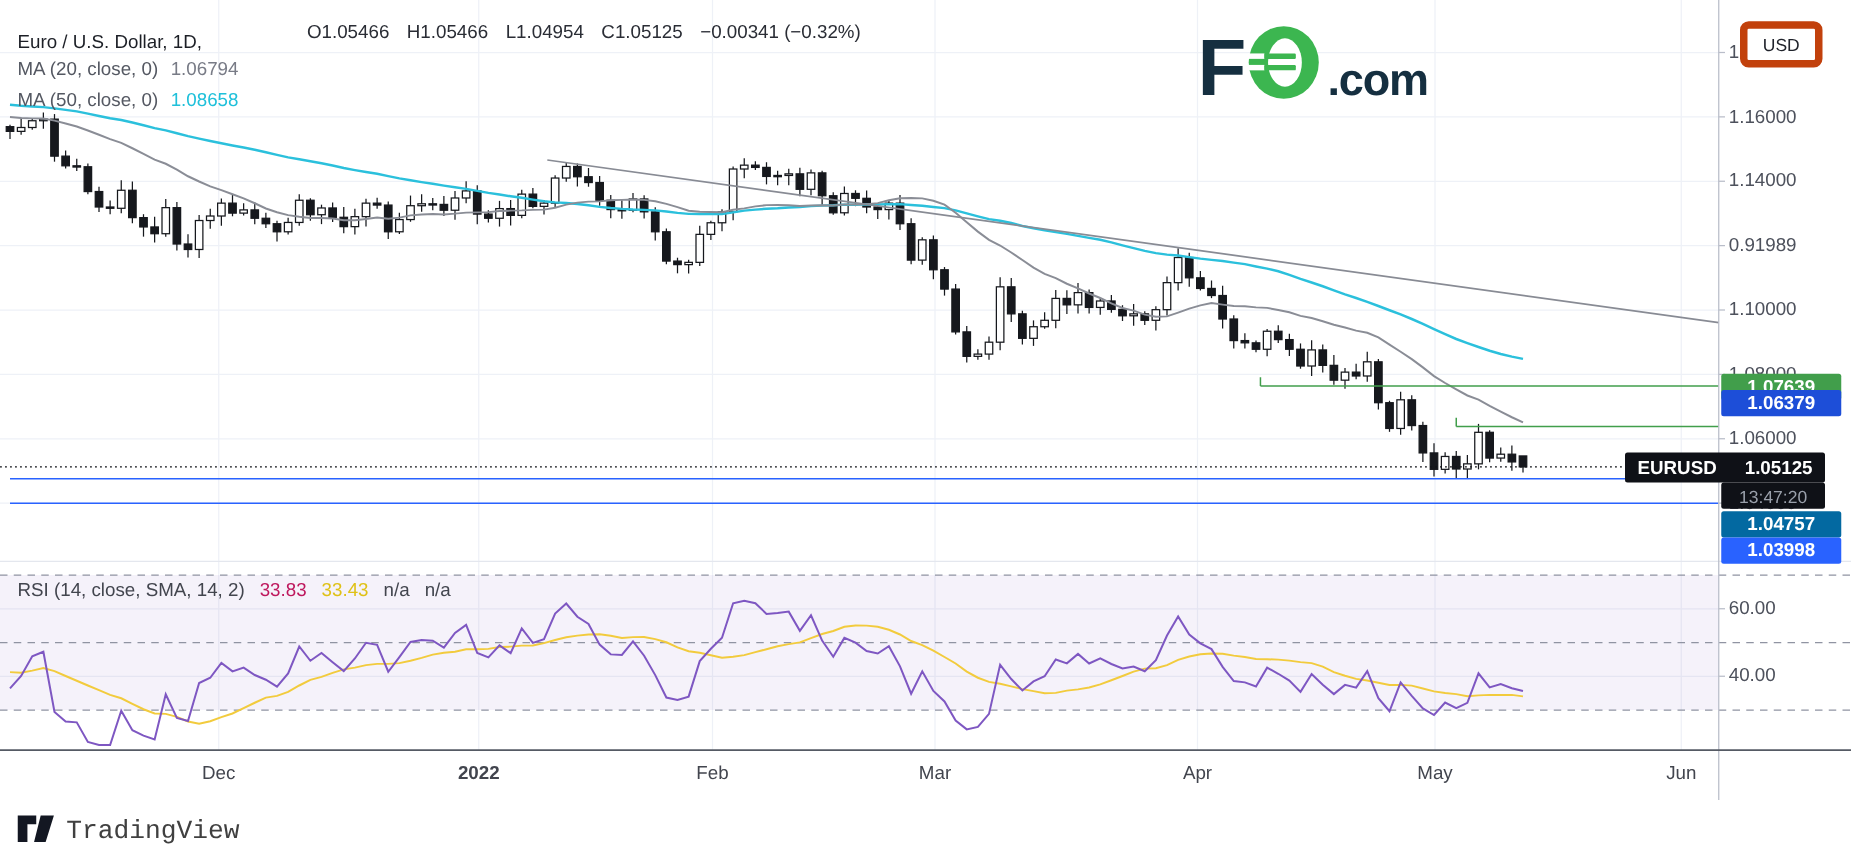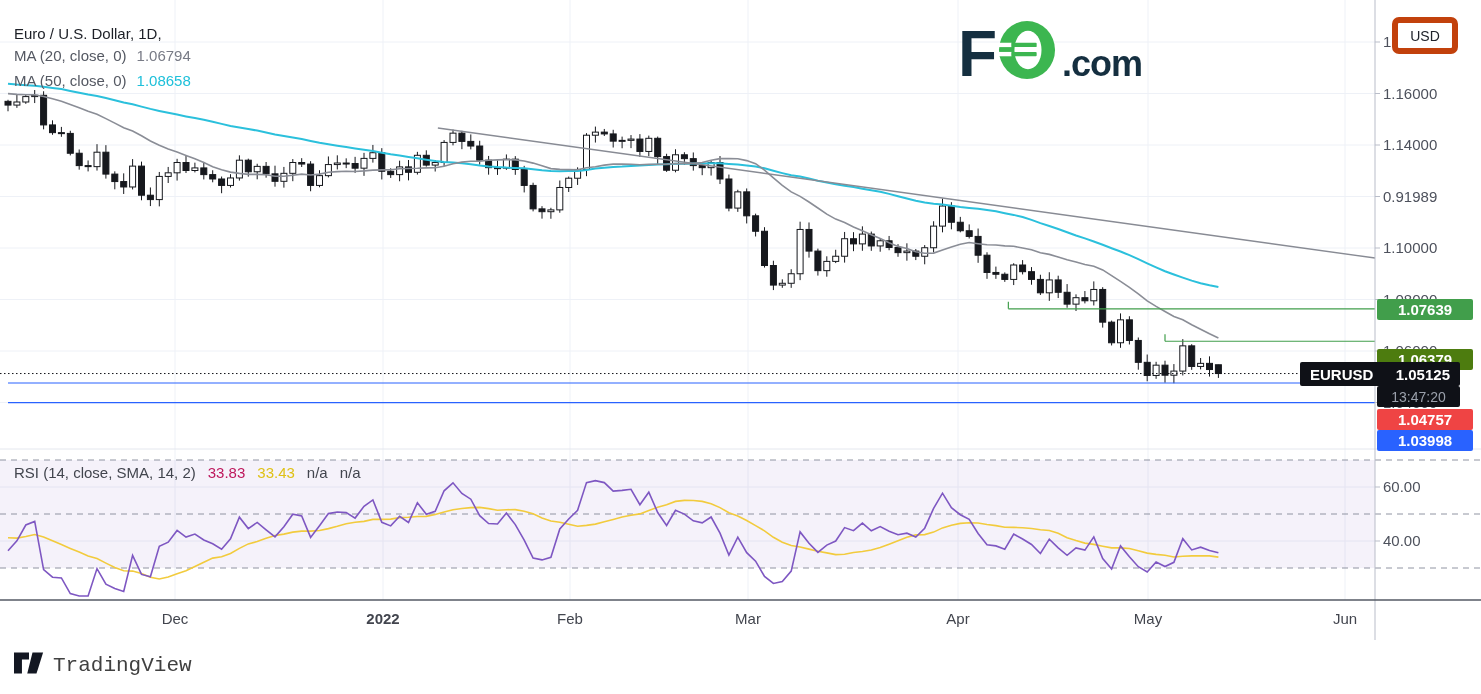--- a/index.html
+++ b/index.html
@@ -374,28 +374,35 @@
       <div class="axlab" style="top:478px">60.00</div>
       <div class="axlab" style="top:532px">40.00</div>
       <div class="timelab" style="left:143px">Dec</div>
       <div class="timelab bold" style="left:351px">2022</div>
       <div class="timelab" style="left:538px">Feb</div>
       <div class="timelab" style="left:716px">Mar</div>
       <div class="timelab" style="left:926px">Apr</div>
       <div class="timelab" style="left:1116px">May</div>
       <div class="timelab" style="left:1313px">Jun</div>
       <div class="pricetag" style="top:298.5px;background:#419e4b">1.07639</div>
-      <div class="pricetag" style="top:349px;background:#4d7c0f">1.06379</div>
-      <div class="pricetag" style="top:408.5px;background:#ef4444">1.04757</div>
+      <div class="pricetag" style="top:312px;background:#1d4ed8">1.06379</div>
+      <div class="pricetag" style="top:408.5px;background:#0369a1">1.04757</div>
       <div class="pricetag" style="top:429.5px;background:#2962ff">1.03998</div>
     </div>
 
   <div>
     <div class="lrow" style="top:16px">
       <span class="sym">Euro / U.S. Dollar, 1D,</span>
+      <span class="ohlc">
+        <span>O1.05466</span>
+        <span>H1.05466</span>
+        <span>L1.04954</span>
+        <span>C1.05125</span>
+        <span>−0.00341 (−0.32%)</span>
+      </span>
     </div>
     <div class="lrow" style="top:46px">
       <span class="malab">MA (20, close, 0)</span>
       <span class="maval" style="color:#787b86">1.06794</span>
     </div>
     <div class="lrow" style="top:71px">
       <span class="malab">MA (50, close, 0)</span>
       <span class="maval" style="color:#1fc0da">1.08658</span>
     </div>
     <div class="lrow rsirow" style="top:463px">

